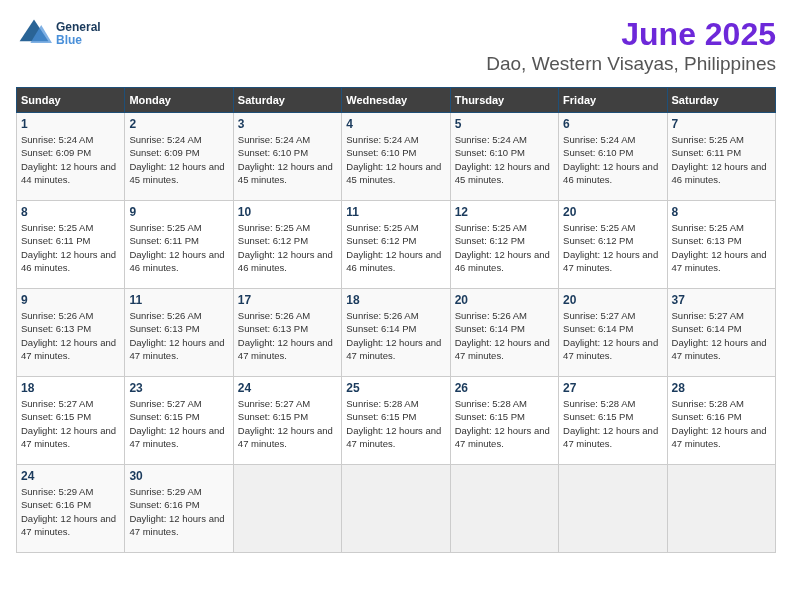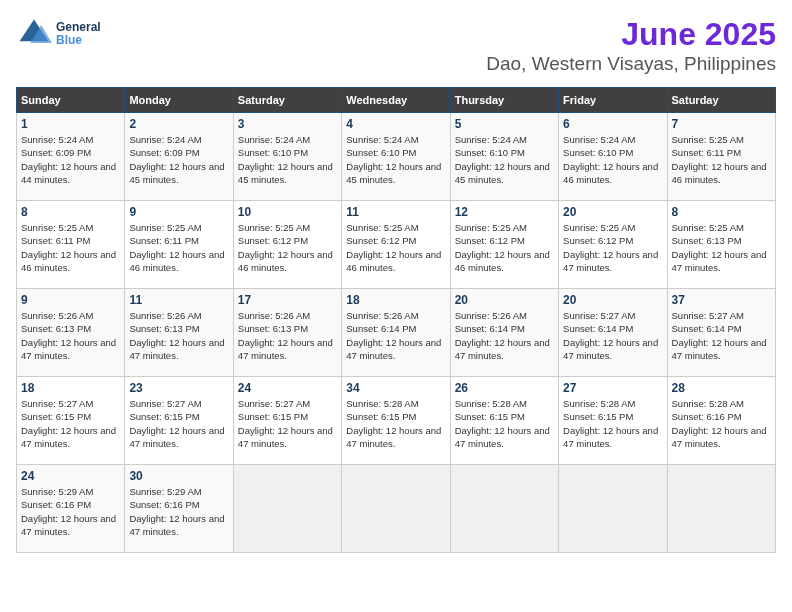--- a/index.html
+++ b/index.html
@@ -263,21 +263,21 @@
           Sunrise: 5:27 AM<br>Sunset: 6:15 PM<br>Daylight: 12 hours and 47 minutes.
         </div>
       </td>
         <td>
         <span class="day-num">24</span>
         <div class="day-info">
           Sunrise: 5:27 AM<br>Sunset: 6:15 PM<br>Daylight: 12 hours and 47 minutes.
         </div>
       </td>
         <td>
-        <span class="day-num">34</span>
+        <span class="day-num">25</span>
         <div class="day-info">
           Sunrise: 5:28 AM<br>Sunset: 6:15 PM<br>Daylight: 12 hours and 47 minutes.
         </div>
       </td>
         <td>
         <span class="day-num">26</span>
         <div class="day-info">
           Sunrise: 5:28 AM<br>Sunset: 6:15 PM<br>Daylight: 12 hours and 47 minutes.
         </div>
       </td>

